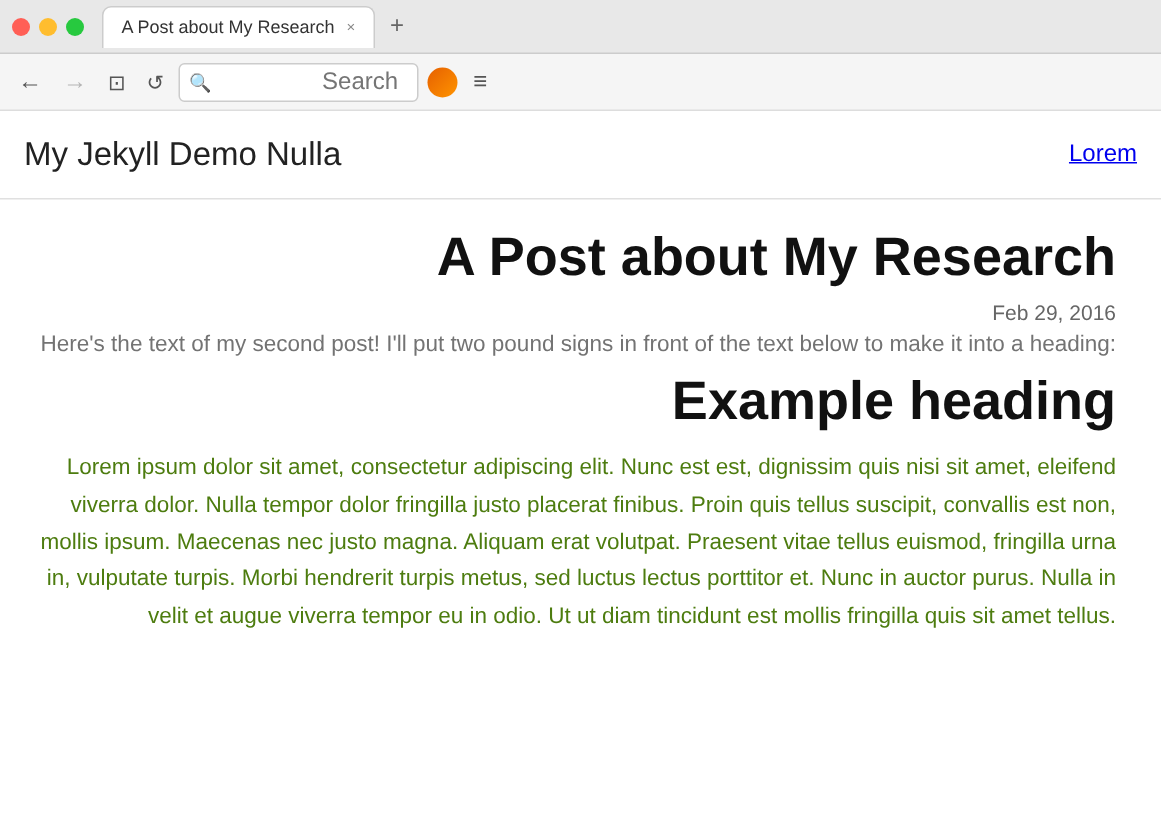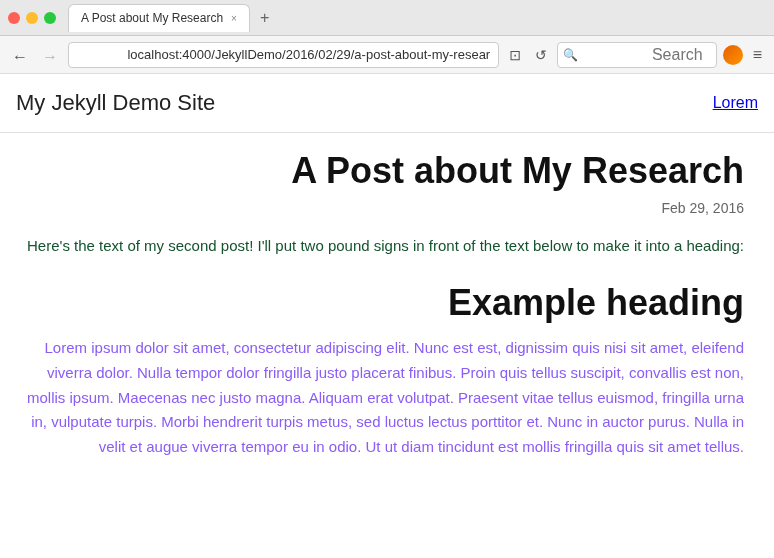--- a/index.html
+++ b/index.html
@@ -163,37 +163,37 @@
     .post-title {
       font-size: 36px;
       font-weight: 700;
       color: #111;
       margin-bottom: 8px;
       line-height: 1.2;
     }
     .post-date {
       font-size: 14px;
       color: #666;
-      margin-bottom: 18px;
+      margin-bottom: 2px;
     }
     .post-intro {
       font-size: 15px;
-      color: #14532d;
-      margin-bottom: 24px;
+      color: #737373;
+      margin-bottom: 4px;
       line-height: 1.6;
     }
     .post-heading {
       font-size: 36px;
       font-weight: 700;
       color: #111;
       margin-bottom: 12px;
     }
     .post-body {
       font-size: 15px;
-      color: #8b5cf6;
+      color: #4d7c0f;
       line-height: 1.65;
     }
   </style>
 </head>
 <body>
 
 <div class="title-bar">
   <div class="window-controls">
     <button class="control-btn control-close"></button>
     <button class="control-btn control-minimize"></button>
@@ -204,34 +204,33 @@
       <span>A Post about My Research</span>
       <button class="tab-close">×</button>
     </div>
     <button class="new-tab-btn">+</button>
   </div>
 </div>
 
 <div class="address-bar">
   <button class="nav-btn">←</button>
   <button class="nav-btn" style="opacity:0.4">→</button>
-  <input class="url-input" type="text" value="localhost:4000/JekyllDemo/2016/02/29/a-post-about-my-resear" style="">
   <button class="icon-btn">⊡</button>
   <button class="icon-btn">↺</button>
   <div class="search-box">
     <span class="search-icon-char">🔍</span>
     <input type="text" placeholder="Search" style="">
   </div>
   <button class="firefox-icon"></button>
   <button class="menu-btn">≡</button>
 </div>
 
 <div class="website">
   <div class="site-header">
-    <span class="site-title">My Jekyll Demo Site</span>
+    <span class="site-title">My Jekyll Demo Nulla</span>
     <nav>
       <a href="#">Lorem</a>
     </nav>
   </div>
   <div class="post-content">
     <h1 class="post-title">A Post about My Research</h1>
     <p class="post-date">Feb 29, 2016</p>
     <p class="post-intro">Here's the text of my second post! I'll put two pound signs in front of the text below to make it into a heading:</p>
     <h2 class="post-heading">Example heading</h2>
     <p class="post-body">Lorem ipsum dolor sit amet, consectetur adipiscing elit. Nunc est est, dignissim quis nisi sit amet, eleifend viverra dolor. Nulla tempor dolor fringilla justo placerat finibus. Proin quis tellus suscipit, convallis est non, mollis ipsum. Maecenas nec justo magna. Aliquam erat volutpat. Praesent vitae tellus euismod, fringilla urna in, vulputate turpis. Morbi hendrerit turpis metus, sed luctus lectus porttitor et. Nunc in auctor purus. Nulla in velit et augue viverra tempor eu in odio. Ut ut diam tincidunt est mollis fringilla quis sit amet tellus.</p>

